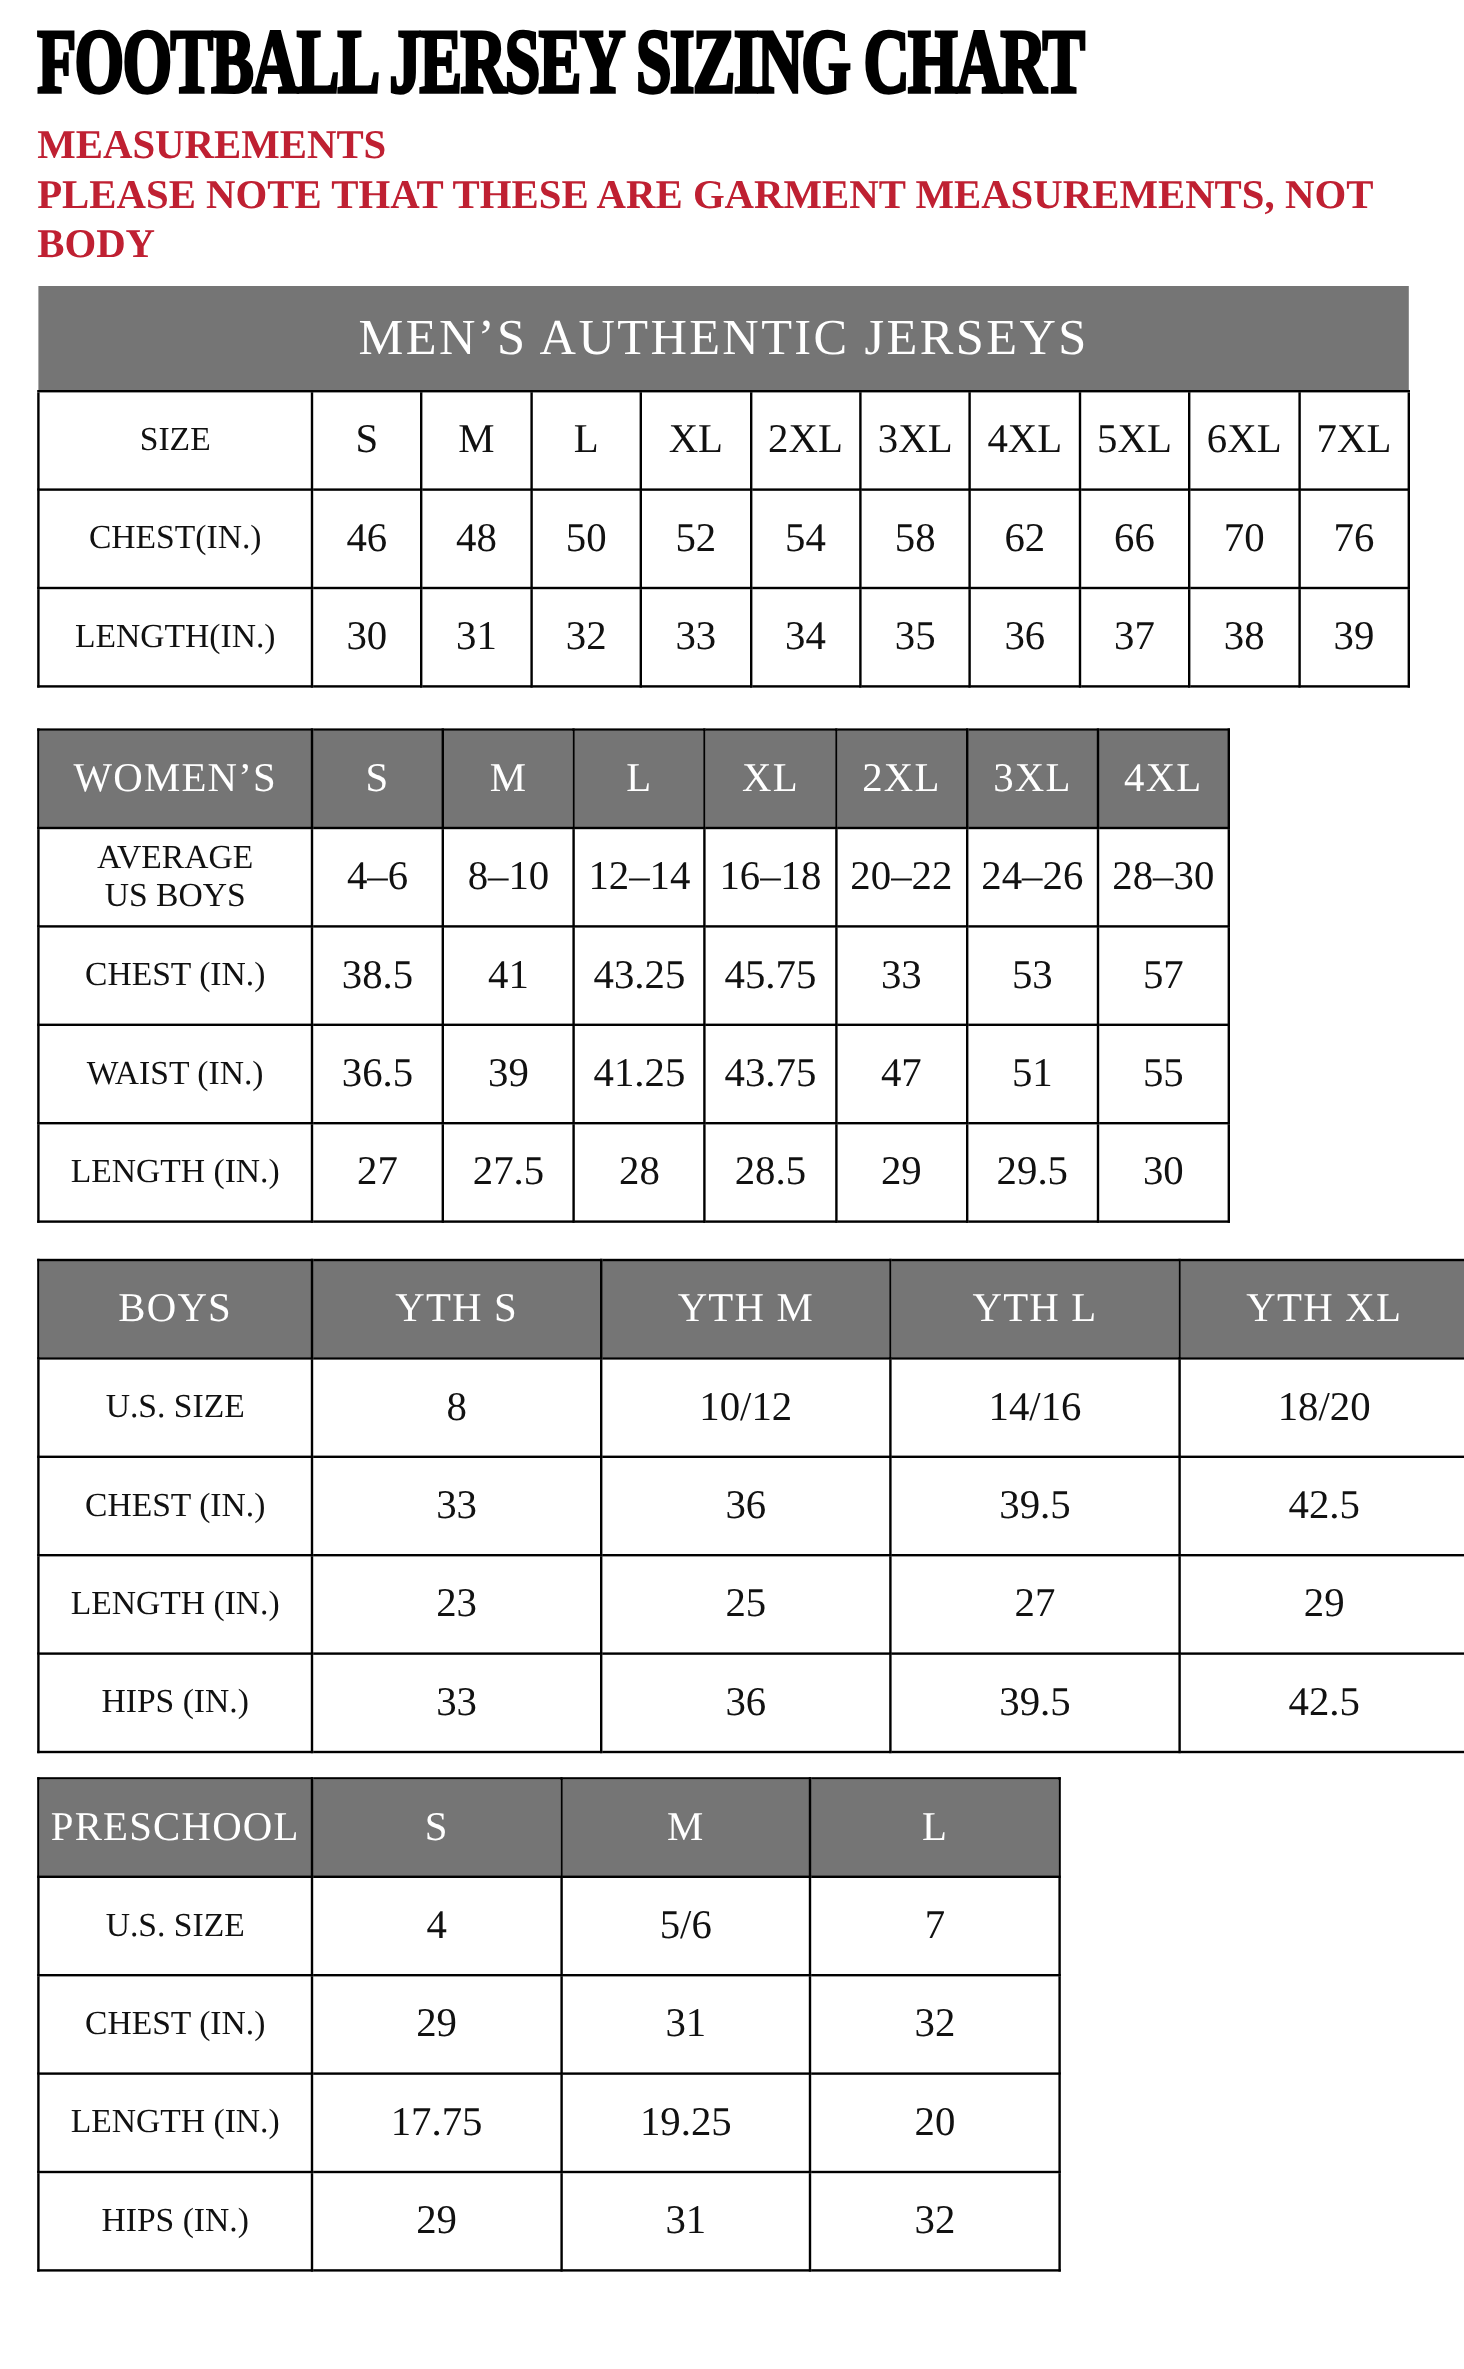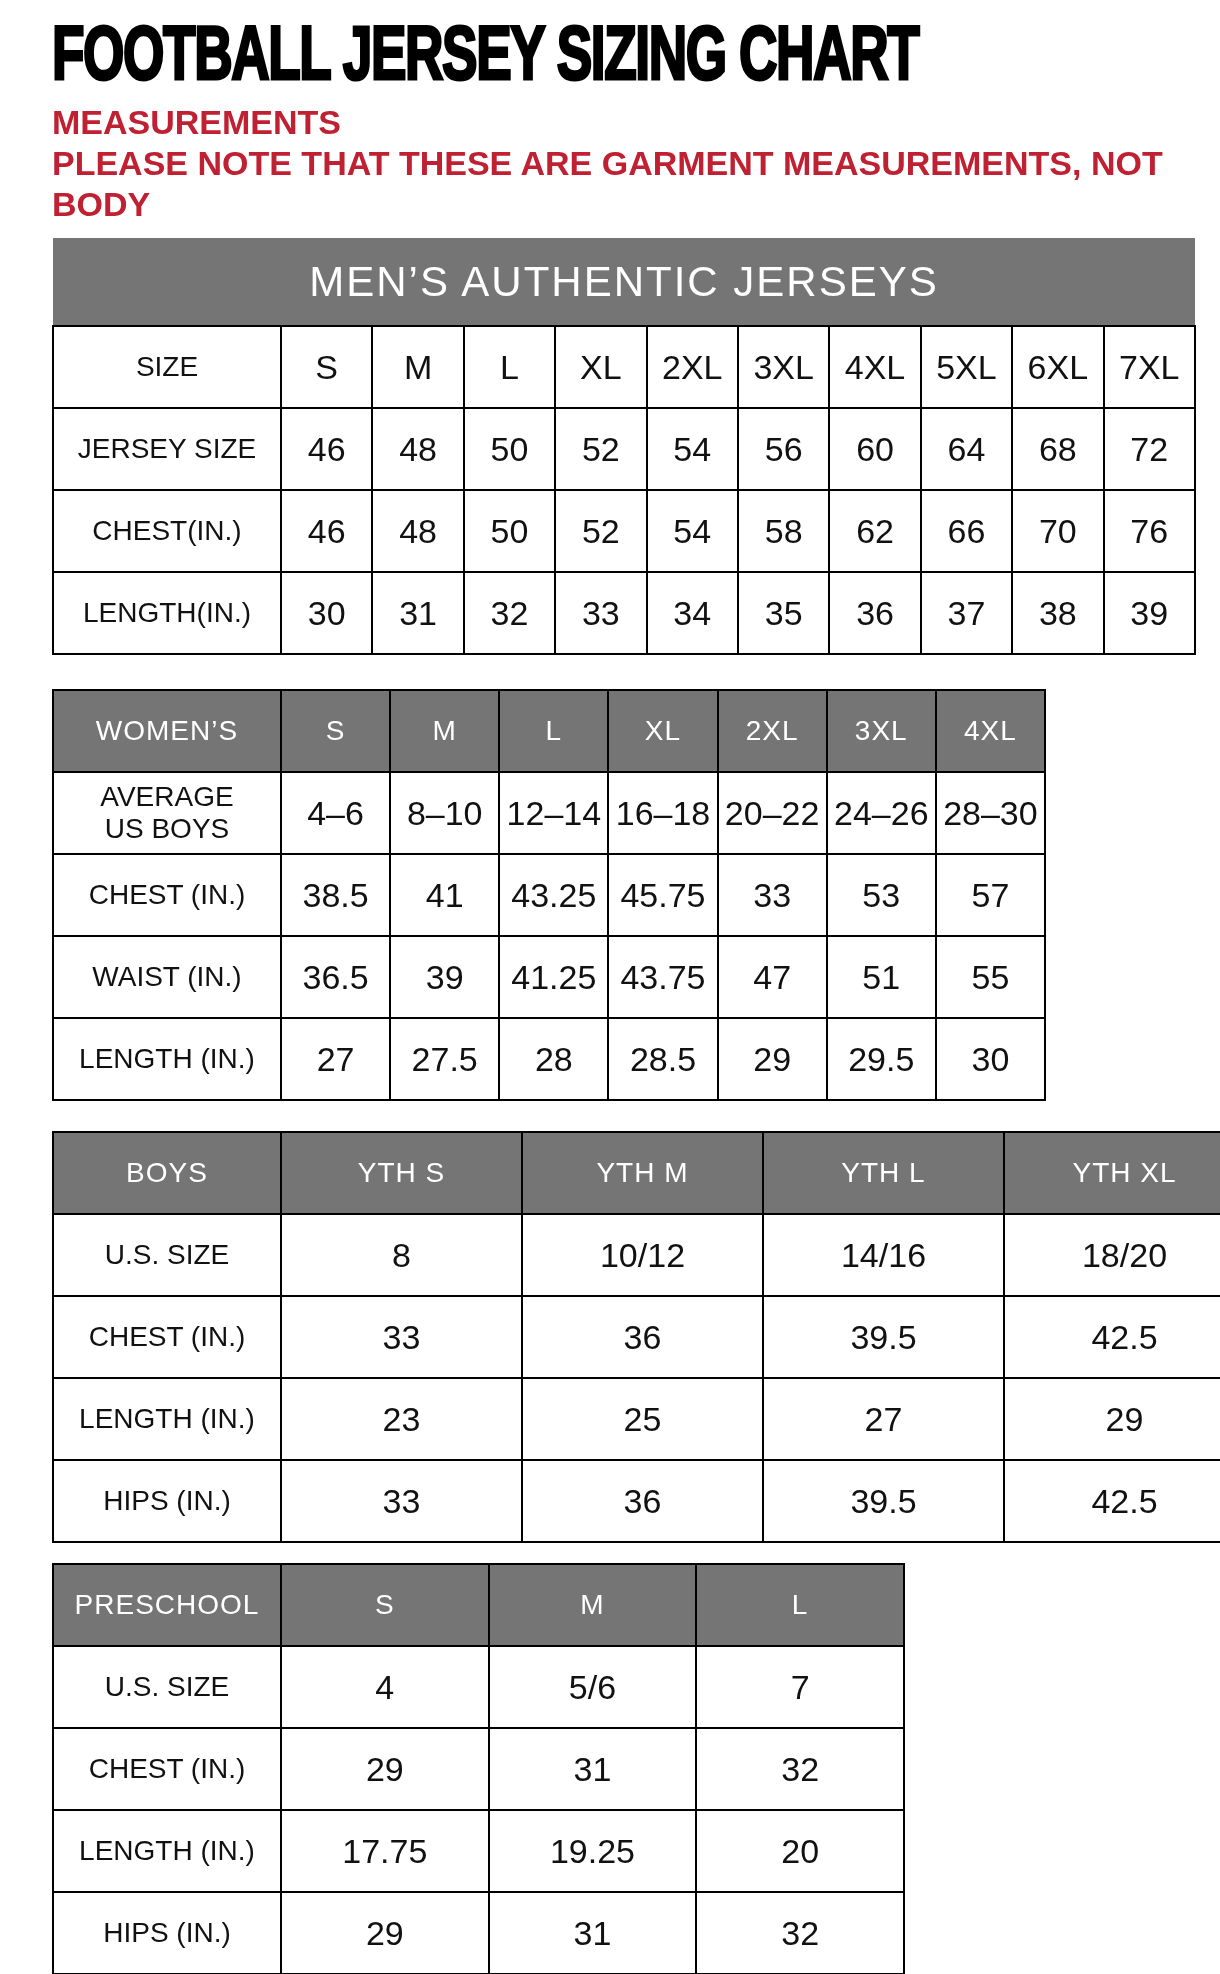--- a/index.html
+++ b/index.html
@@ -2,21 +2,21 @@
 <html><head>
 <meta charset="utf-8">
 <style>
   * { box-sizing: border-box; margin: 0; padding: 0; }
   html, body { background: #ffffff; }
   body {
     width: 1220px; height: 1974px; overflow: hidden;
     font-family: "Liberation Sans", sans-serif;
     color: #111;
   }
-  .page { padding: 18px 30px 0 52px; }
+  .page { padding: 18px 30px 0 31px; font-family: Liberation Serif, serif; }
 
   h1.title {
     font-weight: 700;
     font-size: 76px;
     line-height: 0.92;
     letter-spacing: -2px;
     white-space: nowrap;
     transform: scaleX(0.70);
     transform-origin: left center;
     -webkit-text-stroke: 3px #000;
@@ -48,21 +48,21 @@
     color: #fff;
     font-size: 42px;
     letter-spacing: 2px;
     height: 88px;
     border: none;
     border-bottom: 2px solid #000;
   }
   th.head {
     background: #757575;
     color: #fff;
-    font-size: 28px;
+    font-size: 34px;
     letter-spacing: 1px;
   }
   td.rlabel { font-size: 28px; white-space: pre-line; line-height: 1.15; }
   td.val    { font-size: 34px; }
 
   col.c0 { width: 228px; }
 
   table.mens      { margin-top: 14px; width: 1144px; }
   table.womens    { margin-top: 34px; width: 994px;  }
   table.boys      { margin-top: 30px; width: 1194px;  }
@@ -105,33 +105,20 @@
           <td class="val">L</td>
           <td class="val">XL</td>
           <td class="val">2XL</td>
           <td class="val">3XL</td>
           <td class="val">4XL</td>
           <td class="val">5XL</td>
           <td class="val">6XL</td>
           <td class="val">7XL</td>
         </tr>
         <tr>
-          <td class="rlabel">JERSEY SIZE</td>
-          <td class="val">46</td>
-          <td class="val">48</td>
-          <td class="val">50</td>
-          <td class="val">52</td>
-          <td class="val">54</td>
-          <td class="val">56</td>
-          <td class="val">60</td>
-          <td class="val">64</td>
-          <td class="val">68</td>
-          <td class="val">72</td>
-        </tr>
-        <tr>
           <td class="rlabel">CHEST(IN.)</td>
           <td class="val">46</td>
           <td class="val">48</td>
           <td class="val">50</td>
           <td class="val">52</td>
           <td class="val">54</td>
           <td class="val">58</td>
           <td class="val">62</td>
           <td class="val">66</td>
           <td class="val">70</td>

